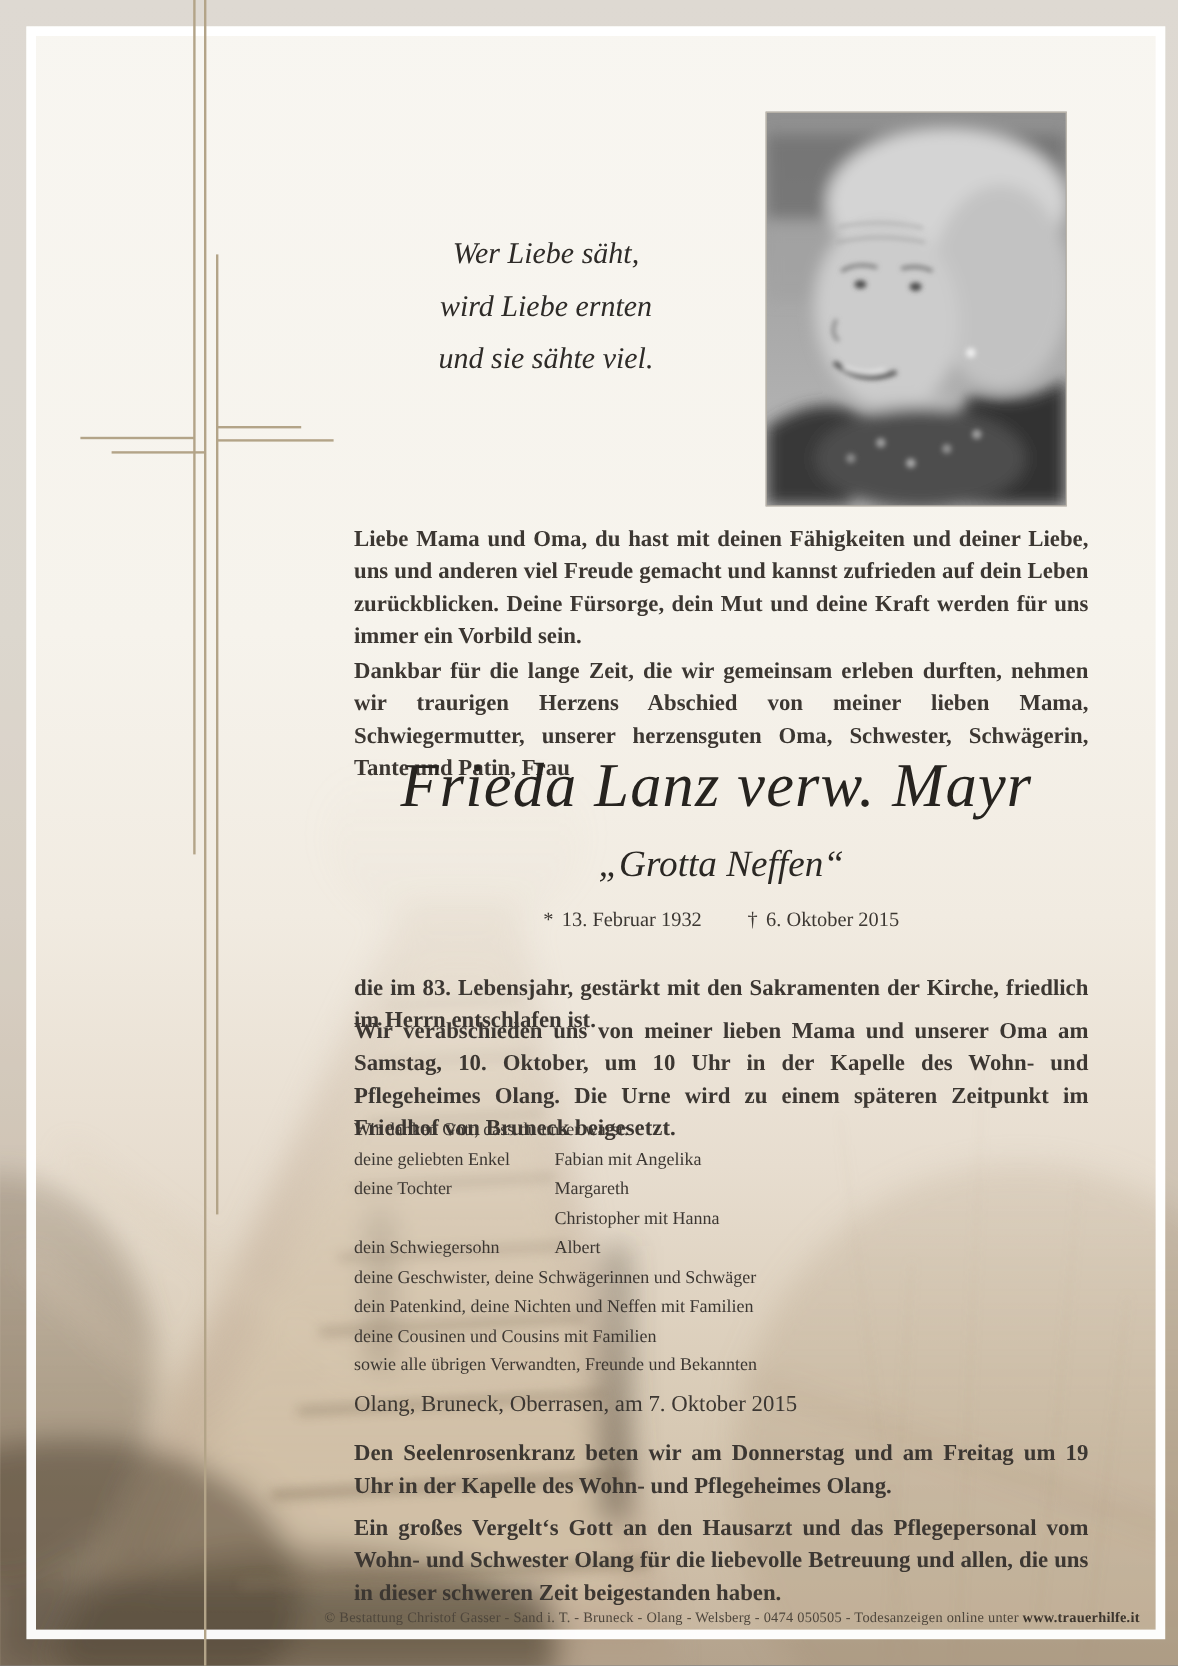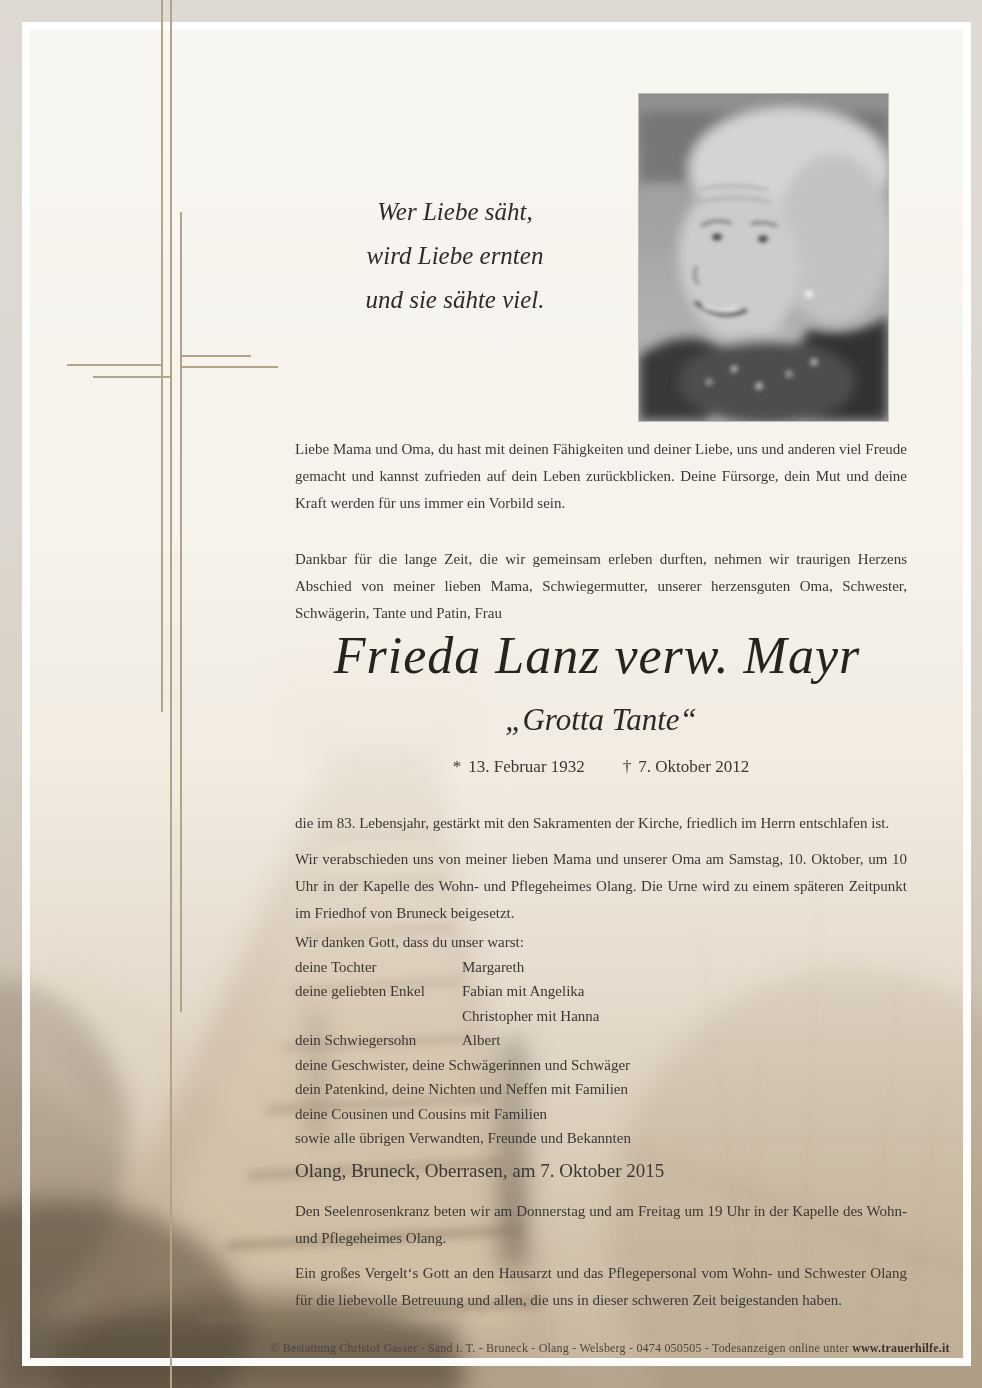--- a/index.html
+++ b/index.html
@@ -33,21 +33,21 @@
   .quote{
     position:absolute;left:285px;top:190px;width:340px;
     text-align:center;font-style:italic;font-size:25px;line-height:44px;color:#2e2b28;
   }
   .portrait{
     position:absolute;left:638px;top:93px;width:249px;height:327px;
     border:1px solid #c0b9ad;box-sizing:content-box;background:#9a9a9a;
   }
   .para{
     position:absolute;left:295px;width:612px;
-    font-size:15px;line-height:27px;text-align:justify;
+    font-size:19px;line-height:27px;text-align:justify;font-weight:bold;
   }
   .p1{top:436px;}
   .p2{top:546px;}
   .p3{top:810px;}
   .p4{top:846px;}
   .name-block{position:absolute;left:281px;top:628px;width:632px;text-align:center;}
   .deceased-name{font-style:italic;font-size:52px;line-height:56px;color:#26231f;letter-spacing:1px;}
   .nickname{position:absolute;left:285px;top:702px;width:632px;text-align:center;
     font-style:italic;font-size:31px;color:#2b2824;}
   .dates{position:absolute;left:285px;top:757px;width:632px;text-align:center;
@@ -195,38 +195,38 @@
         </g>
       </svg>
     </div>
 
     <div class="para p1">Liebe Mama und Oma, du hast mit deinen Fähigkeiten und deiner Liebe, uns und anderen viel Freude gemacht und kannst zufrieden auf dein Leben zurückblicken. Deine Fürsorge, dein Mut und deine Kraft werden für uns immer ein Vorbild sein.</div>
     <div class="para p2">Dankbar für die lange Zeit, die wir gemeinsam erleben durften, nehmen wir traurigen Herzens Abschied von meiner lieben Mama, Schwiegermutter, unserer herzensguten Oma, Schwester, Schwägerin, Tante und Patin, Frau</div>
 
     <div class="name-block">
       <div class="deceased-name">Frieda Lanz verw. Mayr</div>
     </div>
-    <div class="nickname">„Grotta Tante“</div>
+    <div class="nickname">„Grotta Neffen“</div>
 
     <div class="dates">
-      <span class="sym">*</span><span>13. Februar 1932</span><span class="gap"></span><span class="sym">†</span><span>7. Oktober 2012</span>
+      <span class="sym">*</span><span>13. Februar 1932</span><span class="gap"></span><span class="sym">†</span><span>6. Oktober 2015</span>
     </div>
 
     <div class="para p3">die im 83. Lebensjahr, gestärkt mit den Sakramenten der Kirche, friedlich im Herrn entschlafen ist.</div>
     <div class="para p4">Wir verabschieden uns von meiner lieben Mama und unserer Oma am Samstag, 10. Oktober, um 10 Uhr in der Kapelle des Wohn- und Pflegeheimes Olang. Die Urne wird zu einem späteren Zeitpunkt im Friedhof von Bruneck beigesetzt.</div>
 
     <div class="family">
       <div>Wir danken Gott, dass du unser warst:</div>
       <div class="row">
+        <span class="lbl">deine geliebten Enkel</span>
+        <span class="val">Fabian mit Angelika</span>
+      </div>
+      <div class="row">
         <span class="lbl">deine Tochter</span>
         <span class="val">Margareth</span>
-      </div>
-      <div class="row">
-        <span class="lbl">deine geliebten Enkel</span>
-        <span class="val">Fabian mit Angelika</span>
       </div>
       <div class="row">
         <span class="lbl"></span>
         <span class="val">Christopher mit Hanna</span>
       </div>
       <div class="row">
         <span class="lbl">dein Schwiegersohn</span>
         <span class="val">Albert</span>
       </div>
       <div>deine Geschwister, deine Schwägerinnen und Schwäger</div>

